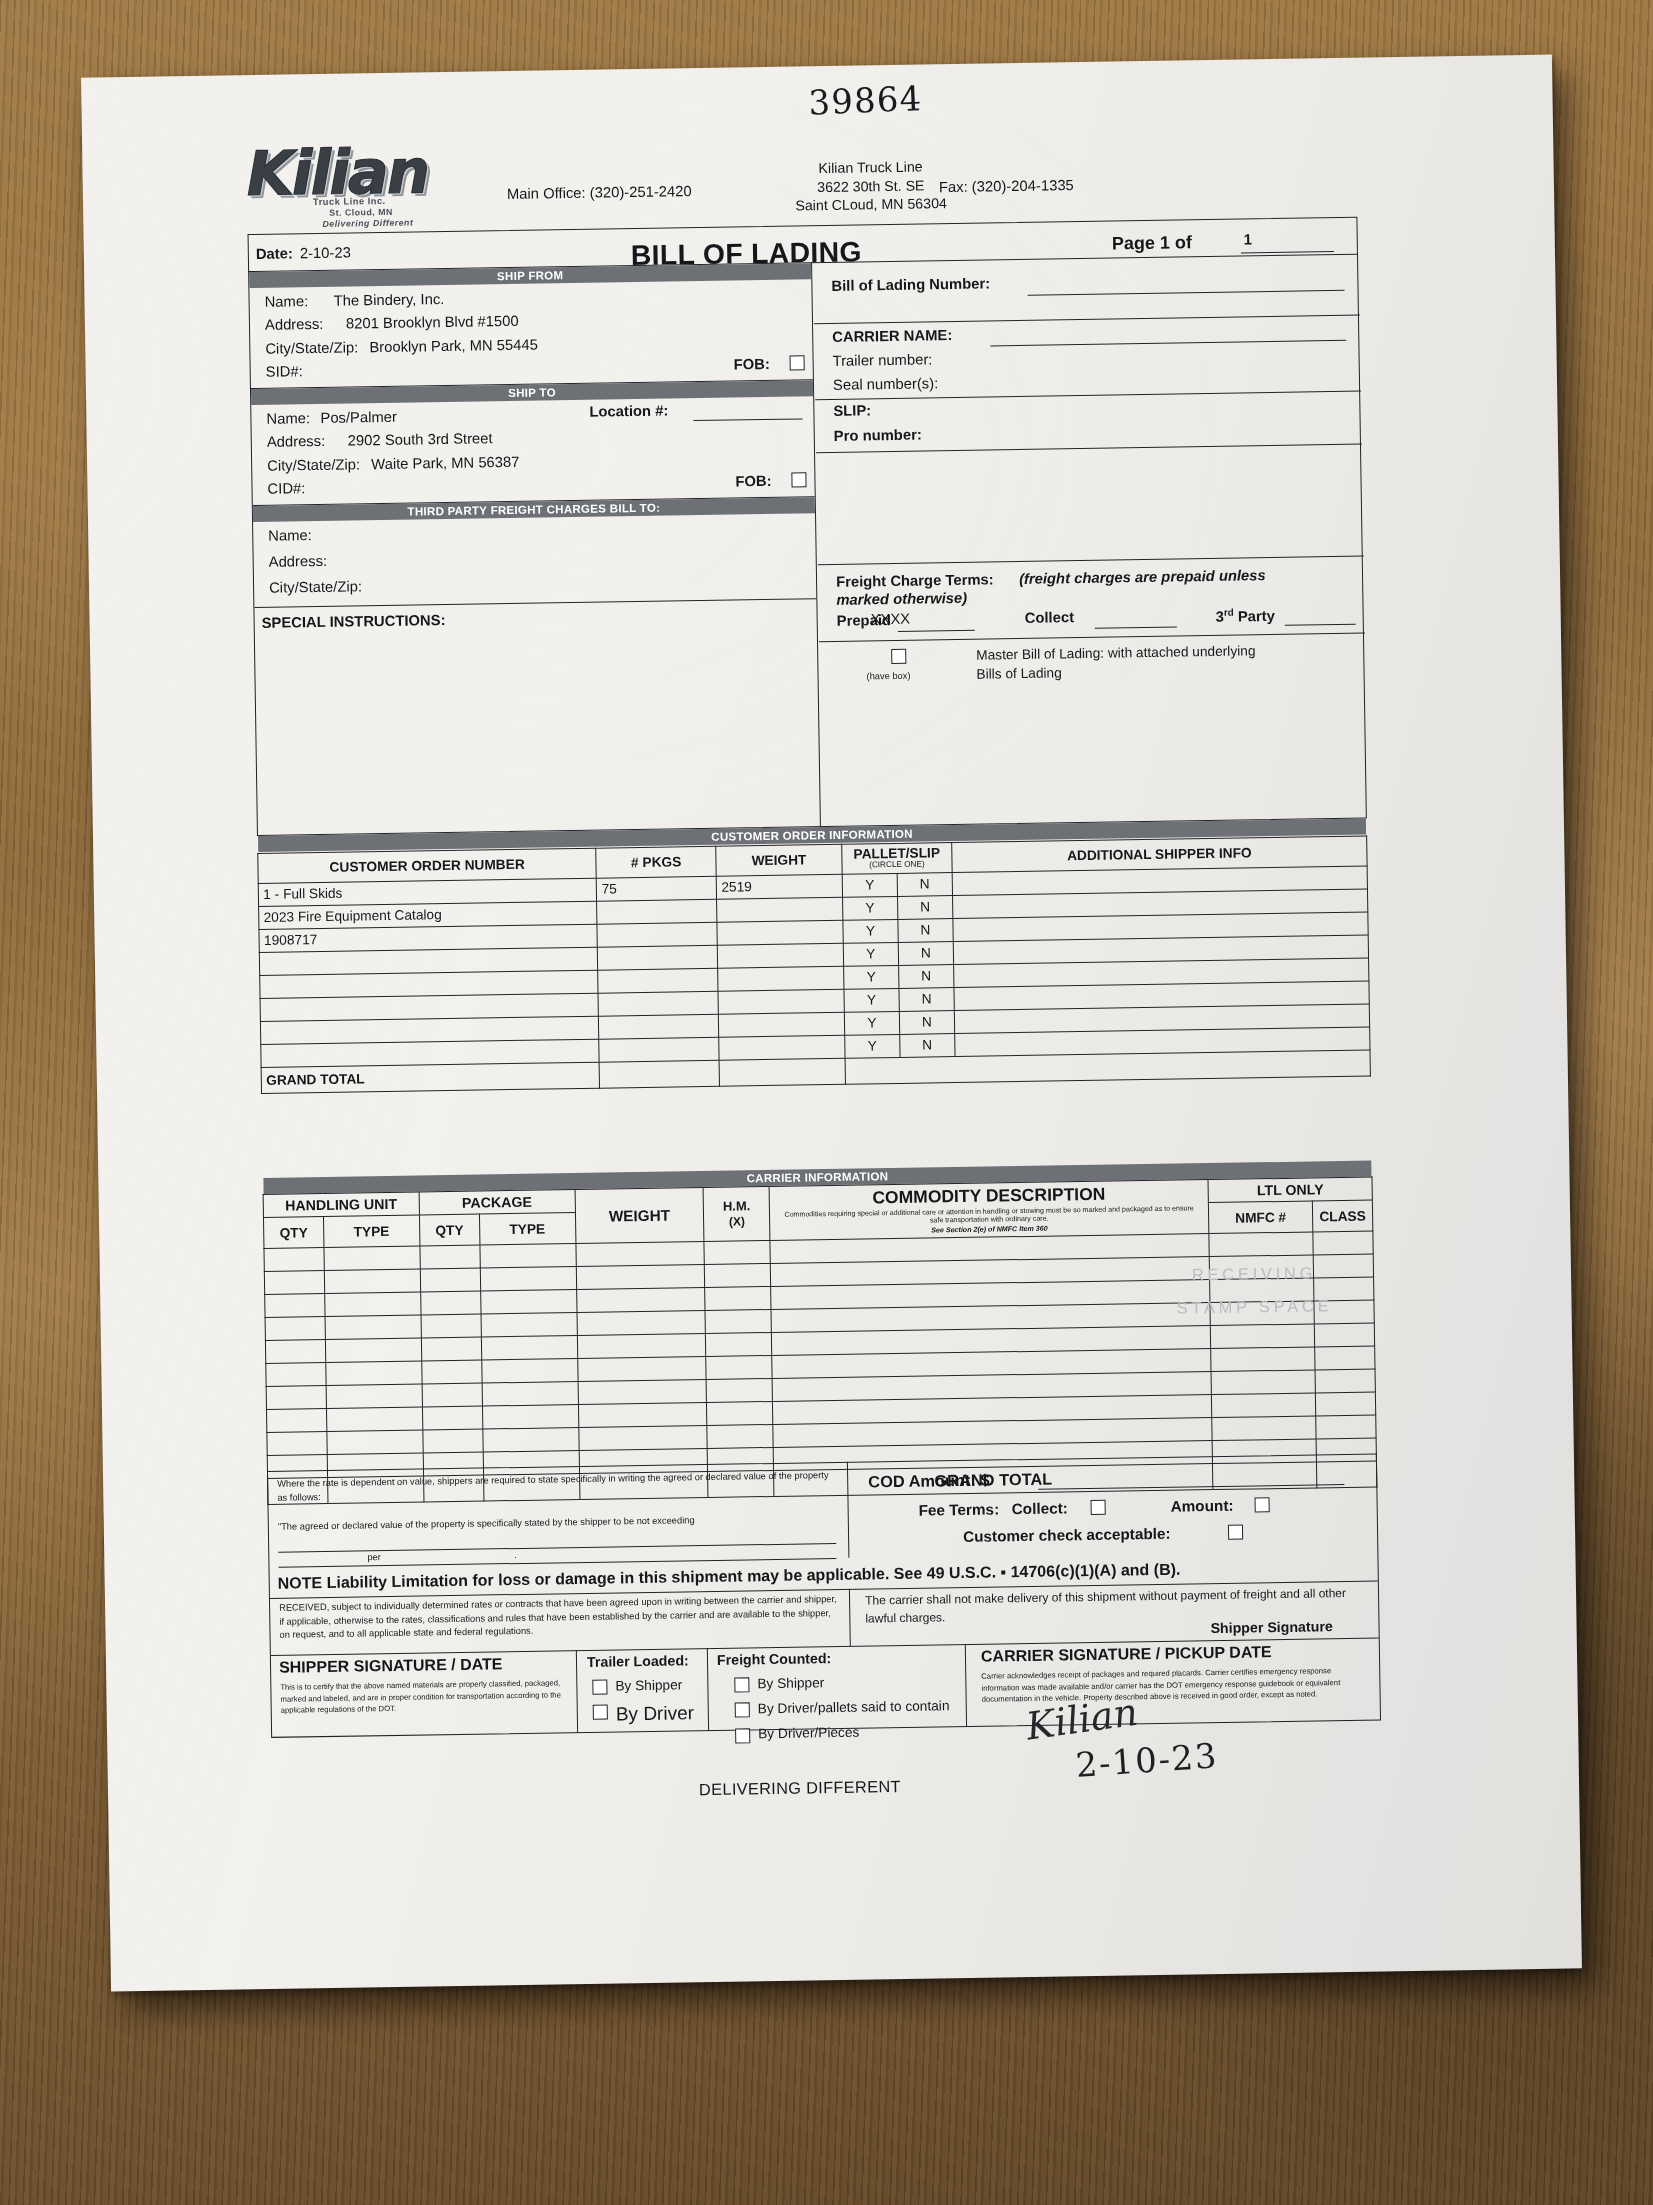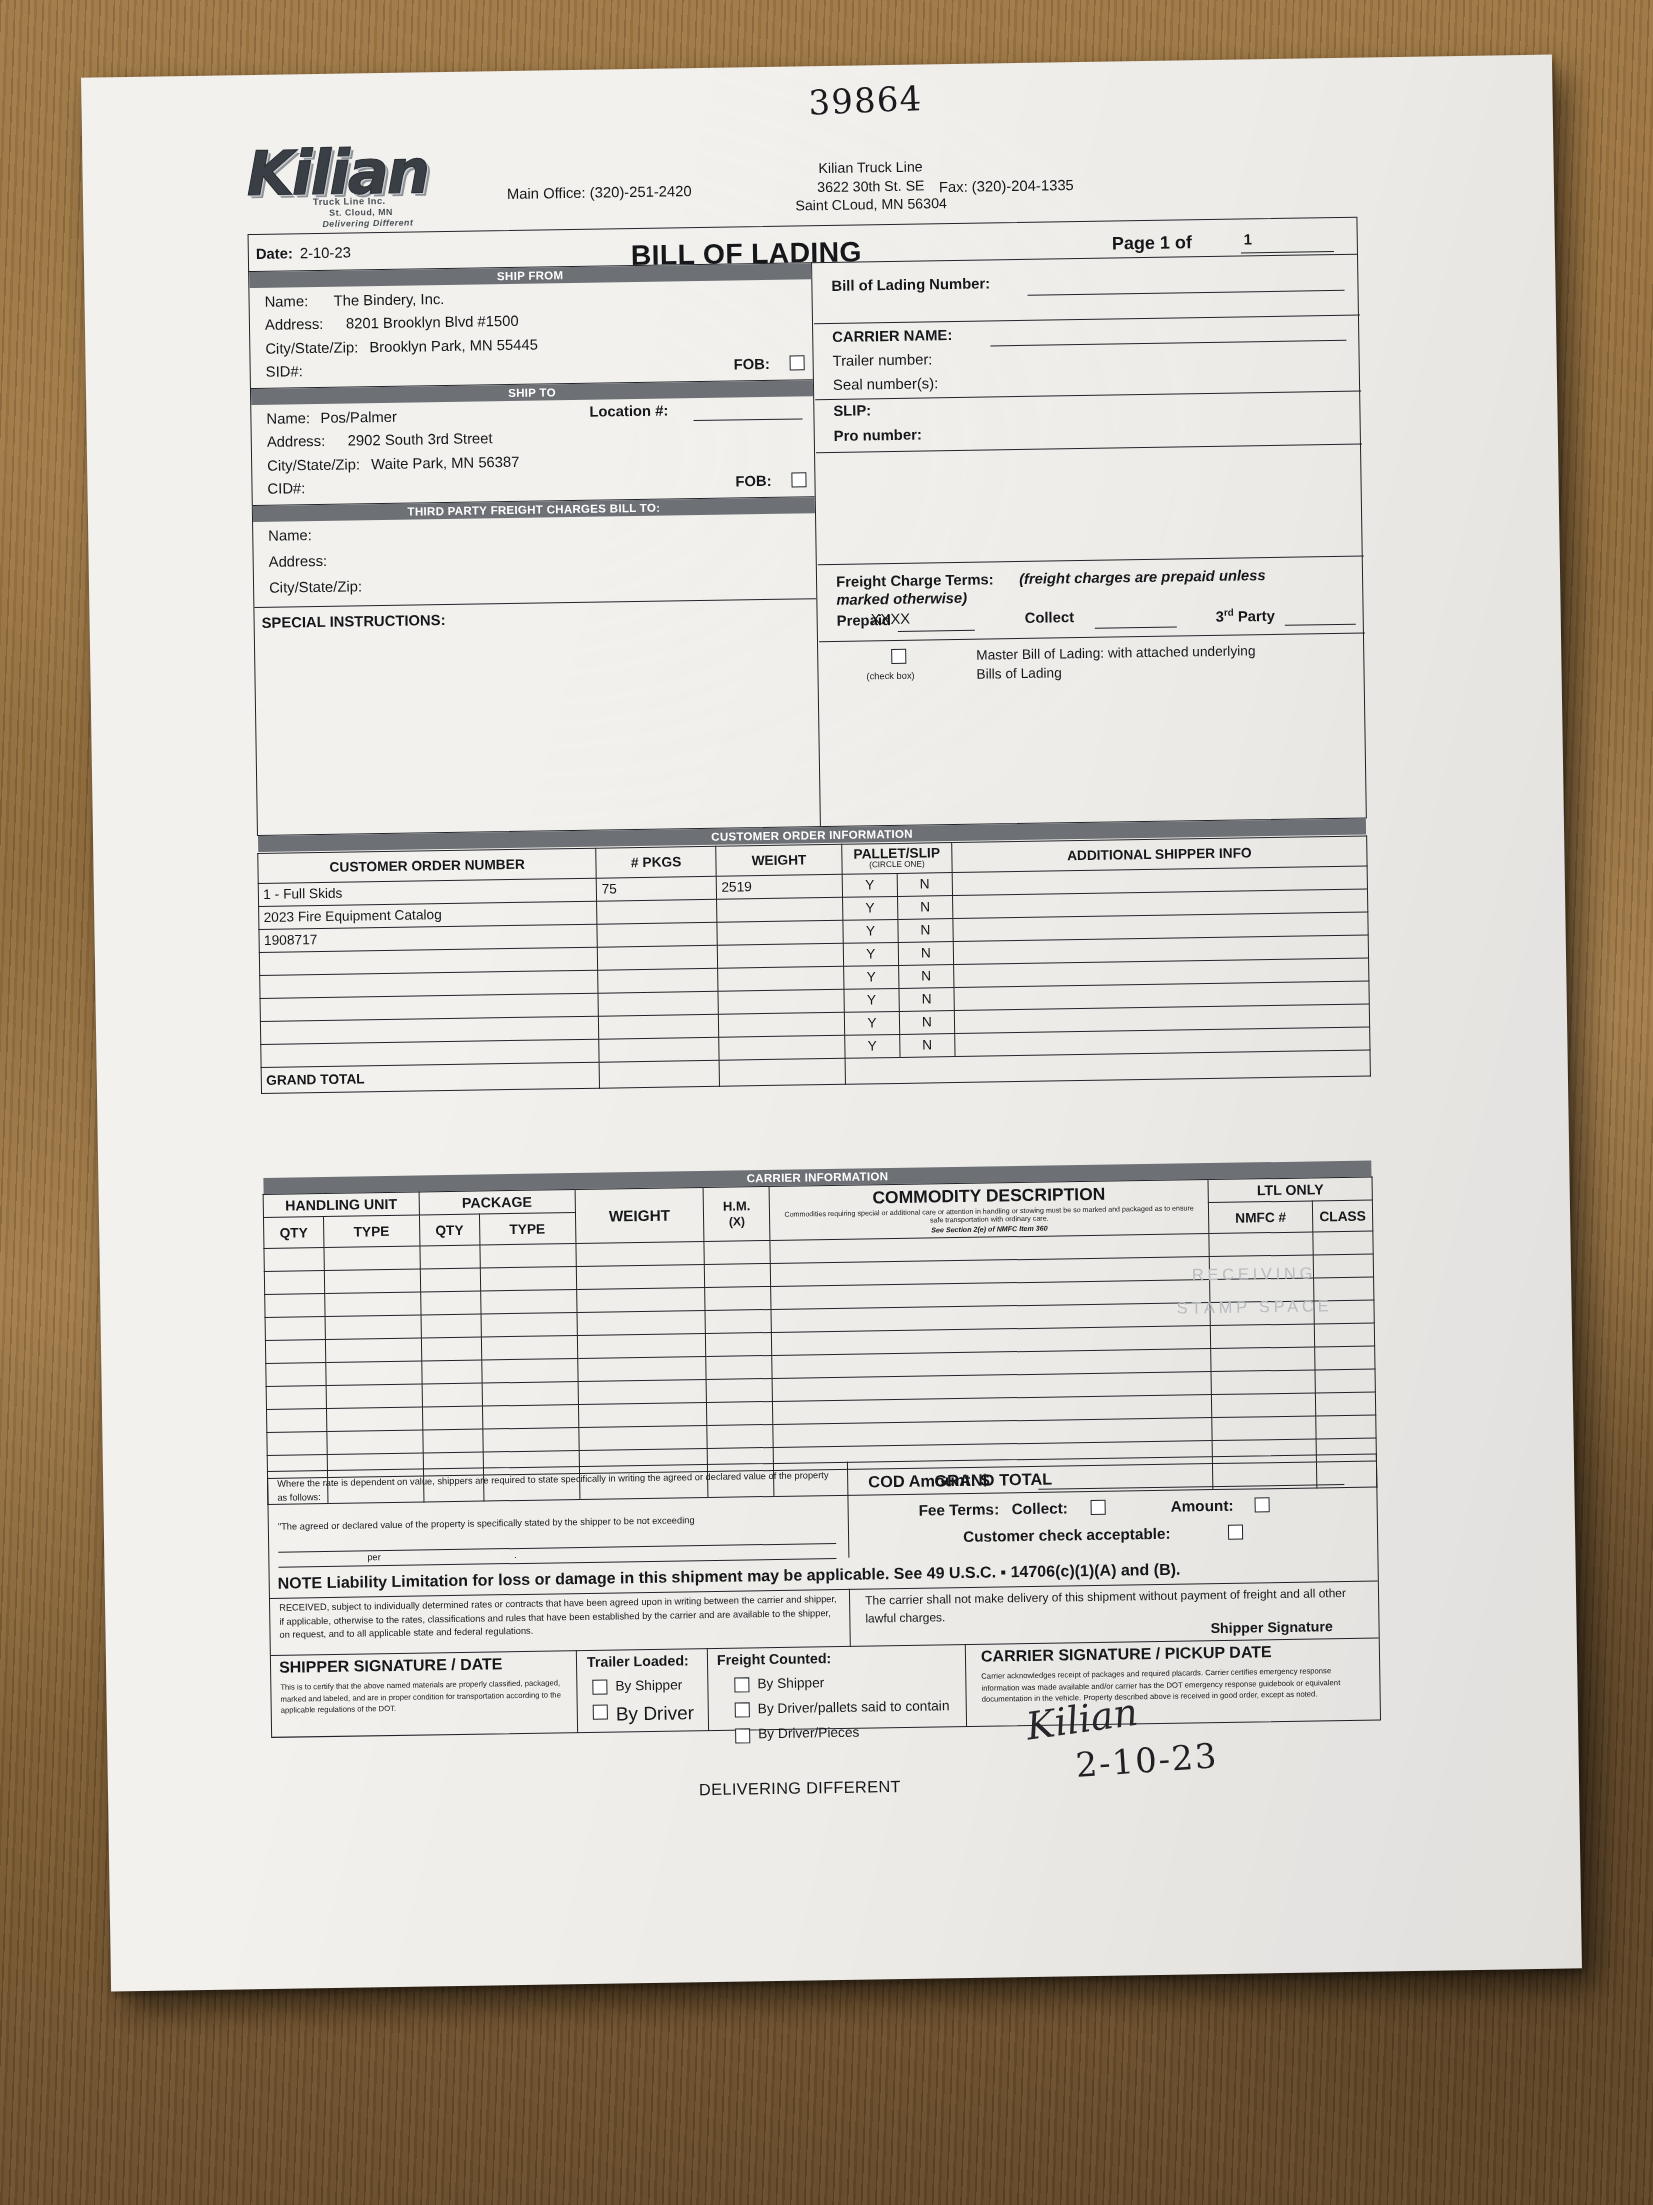--- a/index.html
+++ b/index.html
@@ -223,21 +223,21 @@
     <div class="lbl b" style="left:747px;top:547px;">Prepaid</div>
     <div class="lbl" style="left:781px;top:546px;">XXXX</div>
     <div class="ln hl" style="left:808px;top:566px;width:77px;"></div>
     <div class="lbl b" style="left:935px;top:547px;">Collect</div>
     <div class="ln hl" style="left:1005px;top:566px;width:82px;"></div>
     <div class="lbl b" style="left:1126px;top:547px;"><span>3</span><sup style="font-size:9.8px">rd</sup> <span>Party</span></div>
     <div class="ln hl" style="left:1195px;top:566px;width:71px;"></div>
     <div class="ln hl" style="left:729px;top:575px;width:546px;"></div>
 
     <div class="chk" style="left:801px;top:584px;"></div>
-    <div class="xs" style="position:absolute;left:776px;top:606px;">(check box)</div>
+    <div class="xs" style="position:absolute;left:776px;top:606px;">(have box)</div>
     <div class="lbl" style="left:886px;top:584px;font-size:13.7px;">Master Bill of Lading: with attached underlying</div>
     <div class="lbl" style="left:886px;top:603px;font-size:13.7px;">Bills of Lading</div>
 
     <div class="bar" style="left:165px;top:761px;width:1108px;">CUSTOMER ORDER INFORMATION</div>
 
     <table class="grid" id="coi-table" style="left:164px;top:778px;width:1110px;">
       <tbody id="coi-body">
           <tr>
             <td class="cellctr" style="width: 339px; height: 29.5px; font-weight: bold;">CUSTOMER ORDER NUMBER</td>
             <td class="cellctr" style="width: 120px; height: 23px; font-weight: bold;"># PKGS</td>

